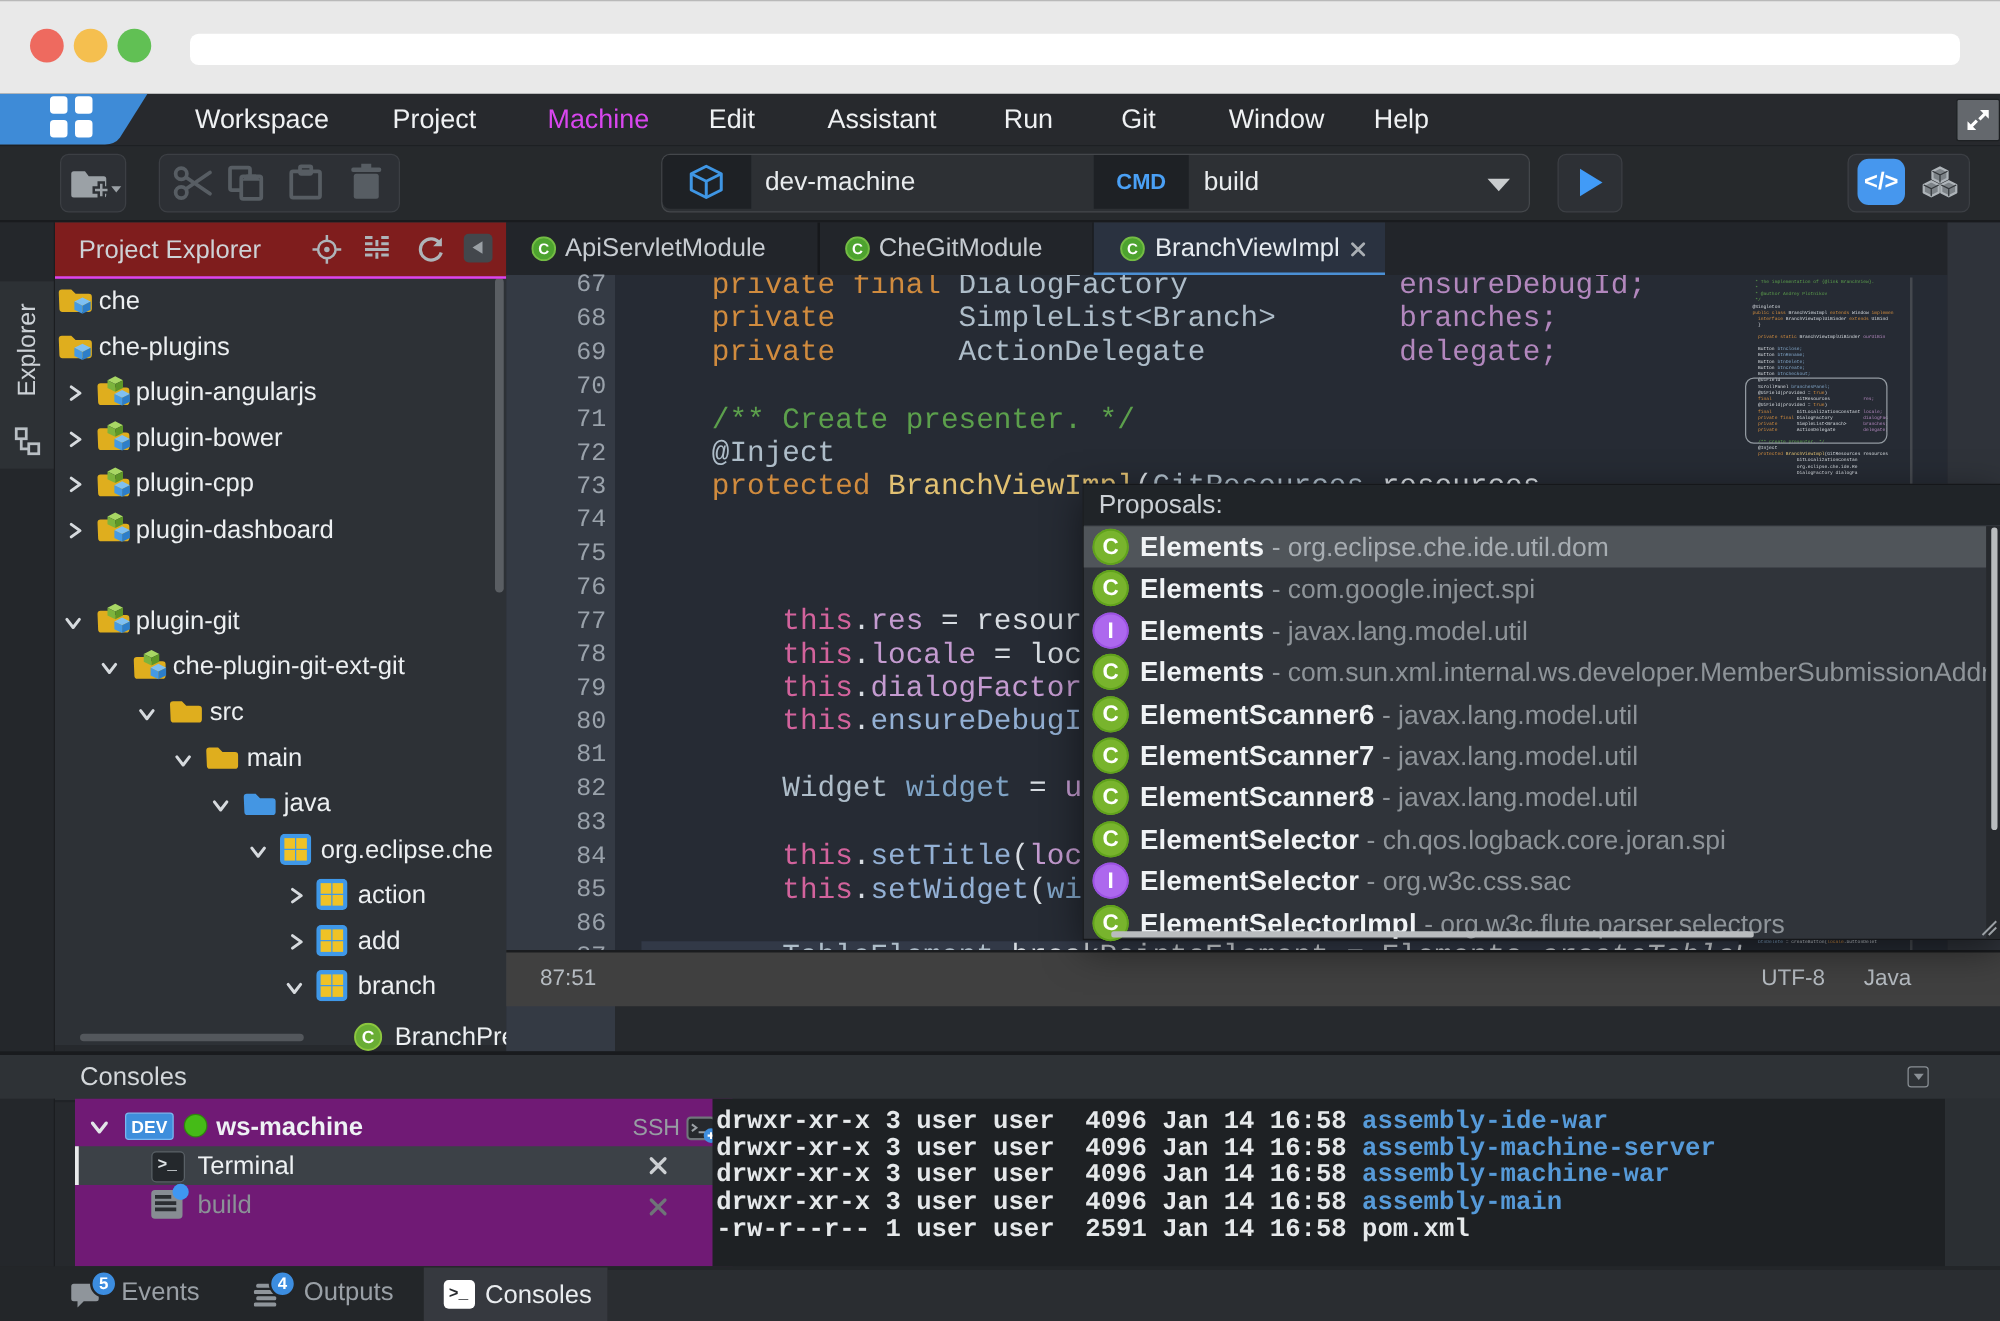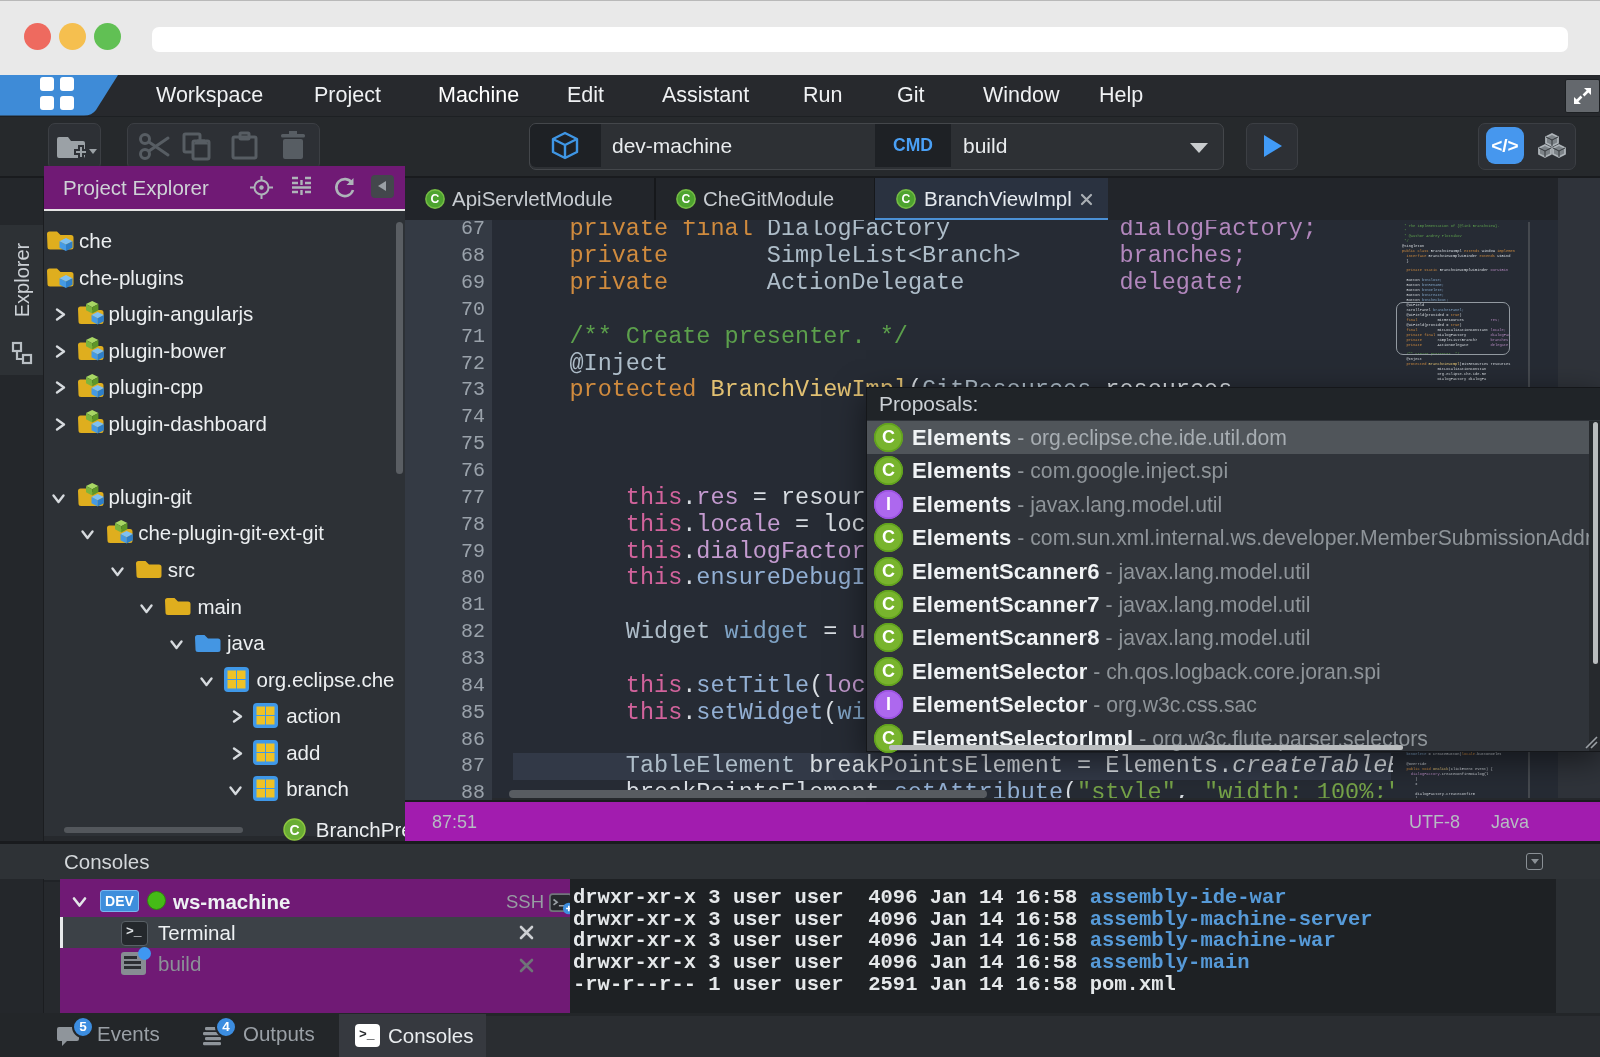--- a/index.html
+++ b/index.html
@@ -15,38 +15,38 @@
 .mi{top:0;height:41px;line-height:41px;color:#eff1f3;font-size:21.5px}
 
 #toolbar{left:0;top:117px;width:1600px;height:59px;background:#26292c;border-bottom:2px solid #191b1e}
 .tbtn{background:#2d3035;border:1px solid #3c3f44;border-radius:7px}
 
 #rail{left:0;top:178px;width:43px;height:879px;background:#24272b;border-right:1px solid #1b1d20}
 #railtab{left:0;top:225px;width:43px;height:150px;background:#2d3135}
 #railtxt{left:-58px;top:269px;width:160px;height:22px;color:#ccd1d6;font-size:20px;transform:rotate(-90deg);text-align:center}
 
 #sidebar{left:44px;top:178px;width:361px;height:658px;background:#2d3136}
-#sbhead{left:44px;top:166px;width:361px;height:43px;background:#701a75;border-bottom:2px solid #e5e5e5}
+#sbhead{left:44px;top:178px;width:361px;height:43px;background:#7f1d1d;border-bottom:2px solid #d946ef}
 #sbtitle{left:19px;top:0;height:43px;line-height:43px;color:#ced2d6;font-size:20.5px}
 .trow{left:0;width:361px;height:37px}
 .tlabel{color:#eceff1;font-size:20.5px;line-height:37px;white-space:nowrap}
 .chev{stroke:#d6dade;stroke-width:2.4;fill:none;stroke-linecap:round;stroke-linejoin:round}
 
 #tabbar{left:405px;top:178px;width:1153px;height:42px;background:#22252a}
 .etab{top:0;height:42px}
 .etab .tl{color:#c7ccd1;font-size:20.5px;line-height:42px}
 #atab{background:#2a3240}
 #atabline{left:470px;top:40px;width:233px;height:4px;background:#4b90d5}
 #gutter{left:405px;top:220px;width:87px;height:744px;background:#343a44}
 #gutnums{right:7px;top:-3.8px;margin:0;text-align:right;color:#9aa2ab;font-family:"Liberation Mono",monospace;font-size:20px;line-height:26.86px;white-space:pre}
 #codearea{left:492px;top:220px;width:1066px;height:578px;background:#262b34;overflow:hidden}
 #curline{left:0;top:533.4px;width:878px;height:27px;background:#323947}
 #code{left:0;top:-3.8px;font-family:"Liberation Mono",monospace;font-size:23.5px;line-height:26.86px;white-space:pre;color:#d7dce1}
 #rulerstrip{left:1558px;top:178px;width:42px;height:620px;background:#2f333a}
-#estatus{left:405px;top:800px;width:1195px;height:43px;background:#a21caf;border-top:2px solid #1a1c1f}
+#estatus{left:405px;top:760px;width:1195px;height:43px;background:#404040;border-top:2px solid #1a1c1f}
 
 .kw{color:#d08b3e}.ty{color:#aebdc9}.fd{color:#b287bd}.cm{color:#5ca04c}.cn{color:#e2c172}.th{color:#d2639c}.pr{color:#c49bd0}.me{color:#93b0d4}.st{color:#76a348}.wh{color:#d7dce1}.bl{color:#7fa3c5}
 
 #popup{left:866px;top:387px;width:733px;height:363px;background:#30343a;border:1px solid #15171a;box-shadow:0 8px 30px rgba(0,0,0,.5)}
 #pophead{left:0;top:0;width:733px;height:32px;background:#202428;color:#cbd0d5;font-size:21px;line-height:32px}
 .prow{left:0;width:722px;height:33.4px;overflow:hidden}
 .picon{left:7px;top:2px;width:29px;height:29px;border-radius:50%;color:#fff;font-size:18px;font-weight:bold;text-align:center;line-height:29px}
 .pgreen{background:#78b42d;box-shadow:inset 0 0 0 1.5px #60a21c}
 .ppurp{background:#ad68ee;box-shadow:inset 0 0 0 1.5px #9b51e2}
 .pname{left:45px;top:0;height:33.4px;line-height:33.4px;font-size:22px;letter-spacing:0.2px;font-weight:bold;color:#f0f3f5;white-space:nowrap}
@@ -73,21 +73,21 @@
 <div class="a" id="menubar">
 <svg class="a" style="left:0;top:0" width="125" height="41" viewBox="0 0 125 41">
       <path d="M0 0 H118 L96 35 Q92 40.5 84 40.5 H0 Z" fill="#3e8bd7"></path>
     </svg>
 <div class="a" style="left:40px;top:2px;width:14px;height:14px;background:#fff;border-radius:3px"></div>
 <div class="a" style="left:60px;top:2px;width:14px;height:14px;background:#fff;border-radius:3px"></div>
 <div class="a" style="left:40px;top:21px;width:14px;height:14px;background:#fff;border-radius:3px"></div>
 <div class="a" style="left:60px;top:21px;width:14px;height:14px;background:#fff;border-radius:3px"></div>
 <div class="a mi" style="left:156px">Workspace</div>
 <div class="a mi" style="left:314px">Project</div>
-<div class="a mi" style="left:438px;color:#ffffff">Machine</div>
+<div class="a mi" style="left:438px;color:#d946ef">Machine</div>
 <div class="a mi" style="left:567px">Edit</div>
 <div class="a mi" style="left:662px">Assistant</div>
 <div class="a mi" style="left:803px">Run</div>
 <div class="a mi" style="left:897px">Git</div>
 <div class="a mi" style="left:983px">Window</div>
 <div class="a mi" style="left:1099px">Help</div>
 <div class="a" style="left:1565px;top:4px;width:33px;height:32px;background:#64686d;border:1px solid #1d2023;border-radius:2px">
 <svg width="33" height="32" viewBox="0 0 33 32">
         <g fill="#fff">
           <path d="M18 8 h7 v7 l-2.6-2.6 -4 4 -1.8-1.8 4-4 Z"></path>
@@ -532,21 +532,21 @@
 83
 84
 85
 86
 87
 88</pre>
   </div>
 <div class="a" id="codearea">
  <div class="a" style="left:21px;top:0;width:880px;height:578px;overflow:hidden">
  <div class="a" id="curline"></div>
- <div class="a" id="code">    <span class="kw">private</span> <span class="kw">final</span> <span class="ty">DialogFactory</span>            <span class="fd">dialogFactory;</span>
+ <div class="a" id="code">    <span class="kw">private</span> <span class="kw">final</span> <span class="ty">DialogFactory</span>            <span class="fd">ensureDebugId;</span>
     <span class="kw">private</span>       <span class="ty">SimpleList&lt;Branch&gt;</span>       <span class="fd">branches;</span>
     <span class="kw">private</span>       <span class="ty">ActionDelegate</span>           <span class="fd">delegate;</span>
 
     <span class="cm">/** Create presenter. */</span>
     <span class="ty">@Inject</span>
     <span class="kw">protected</span> <span class="cn">BranchViewImpl</span>(<span class="ty">GitResources</span> resources,
 
 
 
         <span class="th">this</span>.<span class="pr">res</span> = resources;

